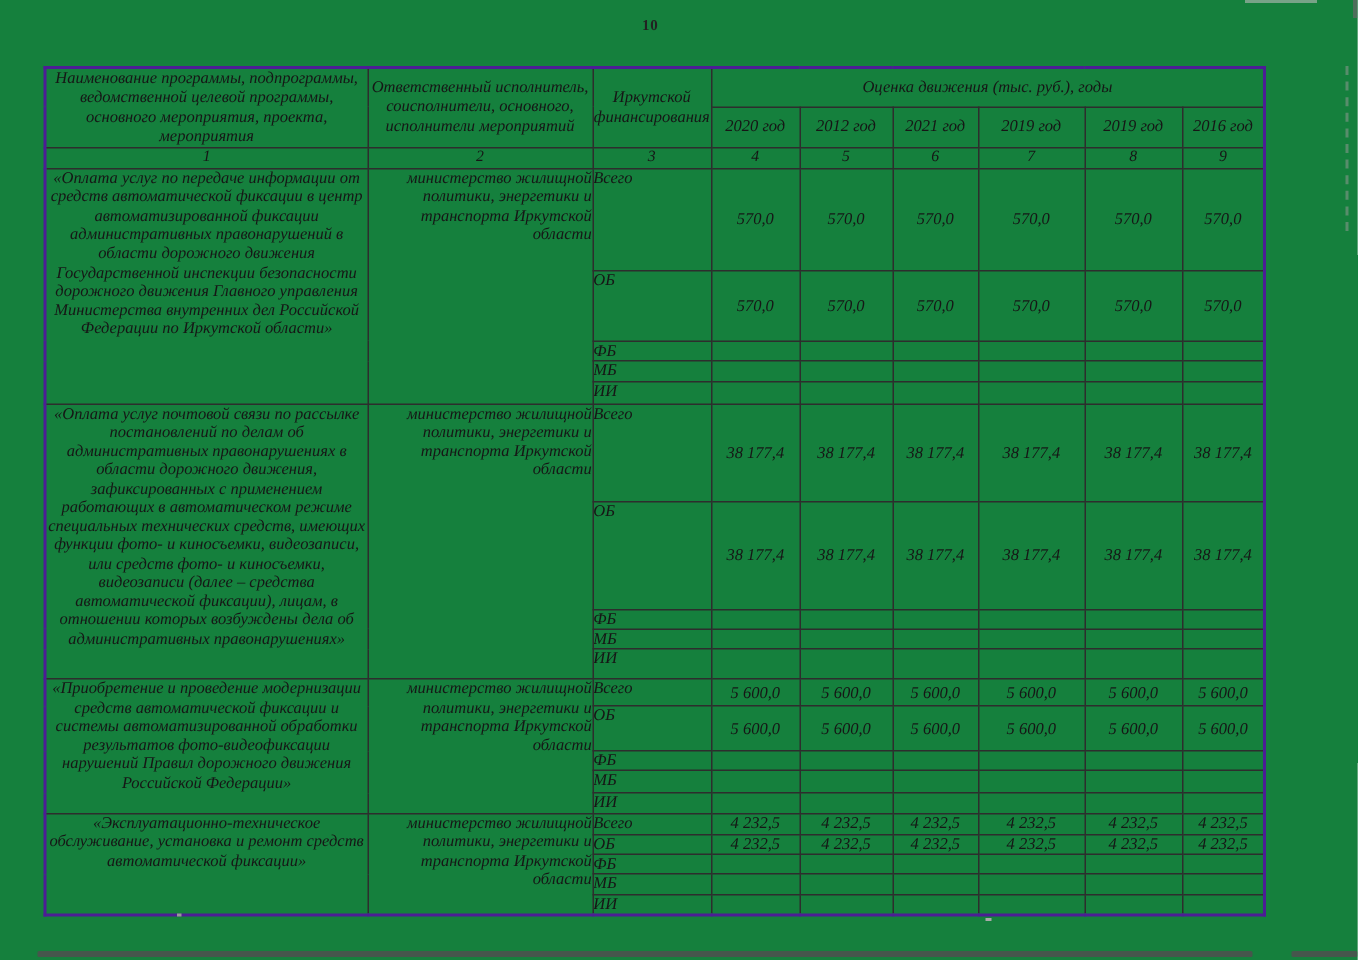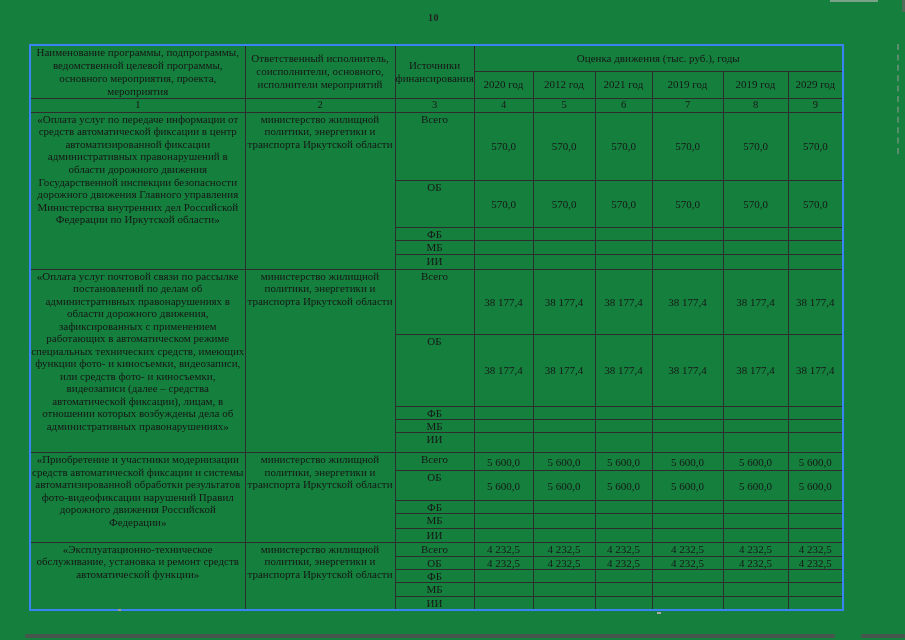--- a/index.html
+++ b/index.html
@@ -14,36 +14,36 @@
     letter-spacing:.5px;color:#222;
   }
   table.expense{
     position:absolute;left:29px;top:44px;width:814px;
     border-collapse:collapse;table-layout:fixed;
   }
   table.expense th,table.expense td{
     border:1px solid #2d2d2d;font-weight:normal;font-size:11px;
     overflow:hidden;padding:0;
   }
-  table.expense{border:2px solid #3b82f6;}
+  table.expense{border:2px solid #4c1d95;font-style:italic;}
   thead th,thead td{text-align:center;vertical-align:middle;line-height:1.18;padding:1px 3px;}
   tr.hrow1{height:24px;}
   tr.hrow2{height:25px;}
   tr.num-row{height:14px;}
   tr.num-row td{font-size:10.5px;padding:0;}
   td.name-cell{
     vertical-align:top;text-align:center;padding:1px 4px 1px 2px;
     line-height:1.14;font-size:11px;
   }
   td.exec-cell{
-    vertical-align:top;text-align:center;padding:1px 3px 1px 2px;
+    vertical-align:top;text-align:right;padding:1px 3px 1px 2px;
     line-height:1.14;font-size:11px;
   }
   td.src-cell{
-    vertical-align:top;text-align:center;padding:0 2px;line-height:1.12;font-size:11px;
+    vertical-align:top;text-align:left;padding:0 2px;line-height:1.12;font-size:11px;
   }
   td.val-cell{
     text-align:center;vertical-align:middle;white-space:nowrap;font-size:11px;
   }
   .artifact{position:absolute;pointer-events:none;}
   .bar-main{left:25px;top:634px;width:810px;height:4px;background:#4f4f4f;opacity:.85;border-radius:1px;}
   .bar-right{left:861px;top:634px;width:44px;height:4px;background:#4f4f4f;opacity:.85;border-radius:1px;}
   .edge-dashes{left:897px;top:44px;width:0;height:110px;border-left:2px dashed #9a9a9a;opacity:.5;}
   .corner-sliver{left:902px;top:0;width:3px;height:12px;background:#666;opacity:.7;}
   .top-smudge{left:830px;top:0;width:48px;height:2px;background:#bbb;opacity:.6;}
@@ -66,30 +66,30 @@
       <col style="width:62px">
       <col style="width:57px">
       <col style="width:71px">
       <col style="width:65px">
       <col style="width:55px">
     </colgroup>
     <thead>
       <tr class="hrow1">
         <th rowspan="2">Наименование программы, подпрограммы, ведомственной целевой программы, основного мероприятия, проекта, мероприятия</th>
         <th rowspan="2">Ответственный исполнитель, соисполнители, основного, исполнители мероприятий</th>
-        <th rowspan="2">Источники финансирования</th>
+        <th rowspan="2">Иркутской финансирования</th>
         <th colspan="6">Оценка движения (тыс. руб.), годы</th>
       </tr>
       <tr class="hrow2">
         <th>2020 год</th>
         <th>2012 год</th>
         <th>2021 год</th>
         <th>2019 год</th>
         <th>2019 год</th>
-        <th>2029 год</th>
+        <th>2016 год</th>
       </tr>
       <tr class="num-row">
         <td>1</td>
         <td>2</td>
         <td>3</td>
         <td>4</td>
         <td>5</td>
         <td>6</td>
         <td>7</td>
         <td>8</td>
@@ -185,21 +185,21 @@
         <tr style="height: 20px;">
           <td class="src-cell">ИИ</td>
           <td class="val-cell"></td>
           <td class="val-cell"></td>
           <td class="val-cell"></td>
           <td class="val-cell"></td>
           <td class="val-cell"></td>
           <td class="val-cell"></td>
         </tr>
         <tr style="height: 18px;">
-          <td class="name-cell" rowspan="5">«Приобретение и участники модернизации средств автоматической фиксации и системы автоматизированной обработки результатов фото-видеофиксации нарушений Правил дорожного движения Российской Федерации»</td>
+          <td class="name-cell" rowspan="5">«Приобретение и проведение модернизации средств автоматической фиксации и системы автоматизированной обработки результатов фото-видеофиксации нарушений Правил дорожного движения Российской Федерации»</td>
           <td class="exec-cell" rowspan="5">министерство жилищной политики, энергетики и транспорта Иркутской области</td>
           <td class="src-cell">Всего</td>
           <td class="val-cell">5 600,0</td>
           <td class="val-cell">5 600,0</td>
           <td class="val-cell">5 600,0</td>
           <td class="val-cell">5 600,0</td>
           <td class="val-cell">5 600,0</td>
           <td class="val-cell">5 600,0</td>
         </tr>
         <tr style="height: 30px;">
@@ -232,21 +232,21 @@
         <tr style="height: 10px;">
           <td class="src-cell">ИИ</td>
           <td class="val-cell"></td>
           <td class="val-cell"></td>
           <td class="val-cell"></td>
           <td class="val-cell"></td>
           <td class="val-cell"></td>
           <td class="val-cell"></td>
         </tr>
         <tr style="height: 14px;">
-          <td class="name-cell" rowspan="5">«Эксплуатационно-техническое обслуживание, установка и ремонт средств автоматической функции»</td>
+          <td class="name-cell" rowspan="5">«Эксплуатационно-техническое обслуживание, установка и ремонт средств автоматической фиксации»</td>
           <td class="exec-cell" rowspan="5">министерство жилищной политики, энергетики и транспорта Иркутской области</td>
           <td class="src-cell">Всего</td>
           <td class="val-cell">4 232,5</td>
           <td class="val-cell">4 232,5</td>
           <td class="val-cell">4 232,5</td>
           <td class="val-cell">4 232,5</td>
           <td class="val-cell">4 232,5</td>
           <td class="val-cell">4 232,5</td>
         </tr>
         <tr style="height: 10px;">

